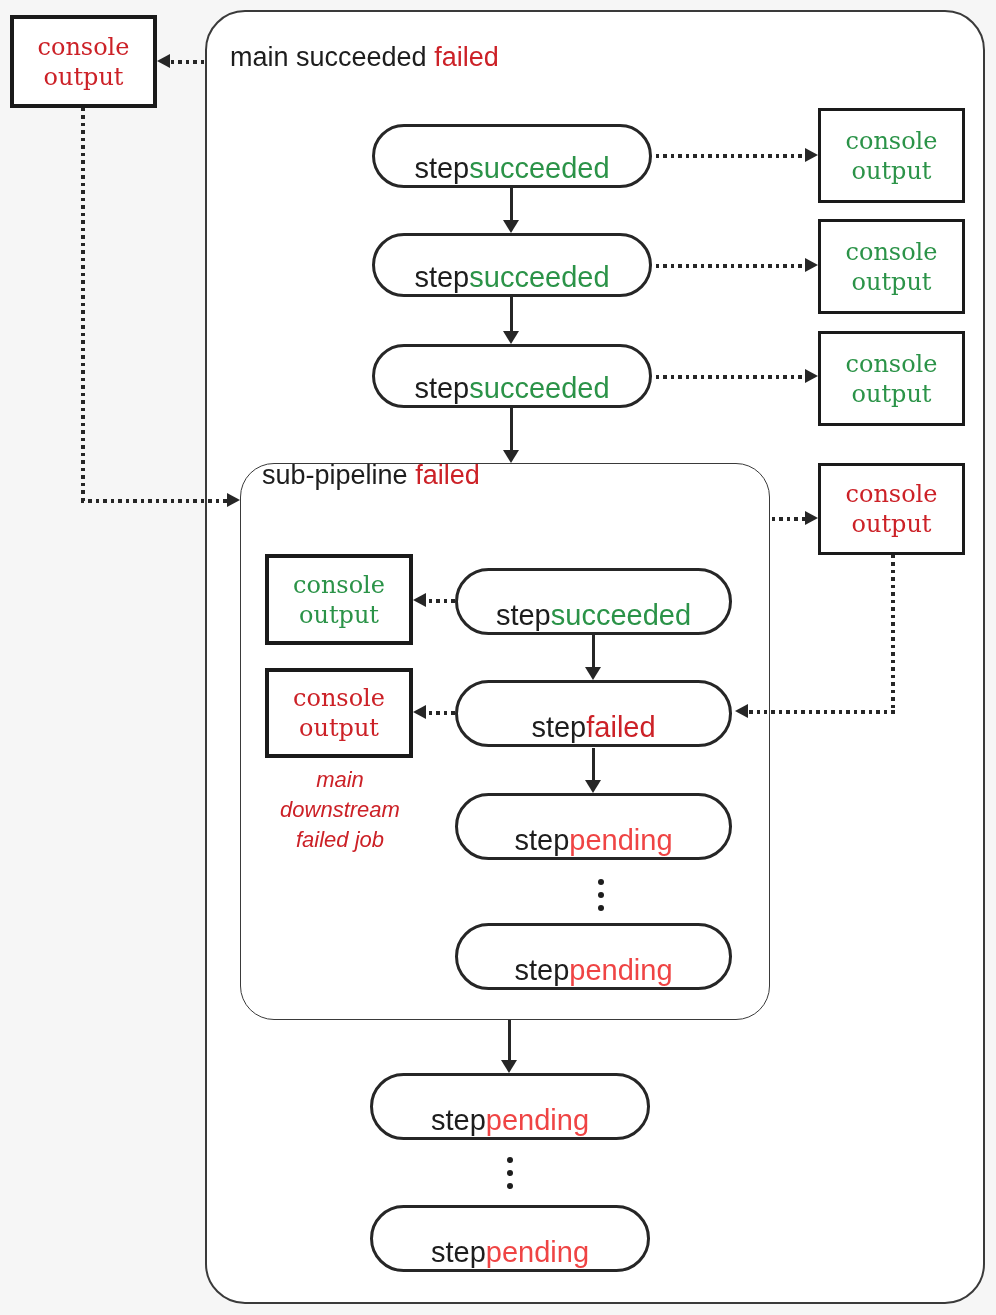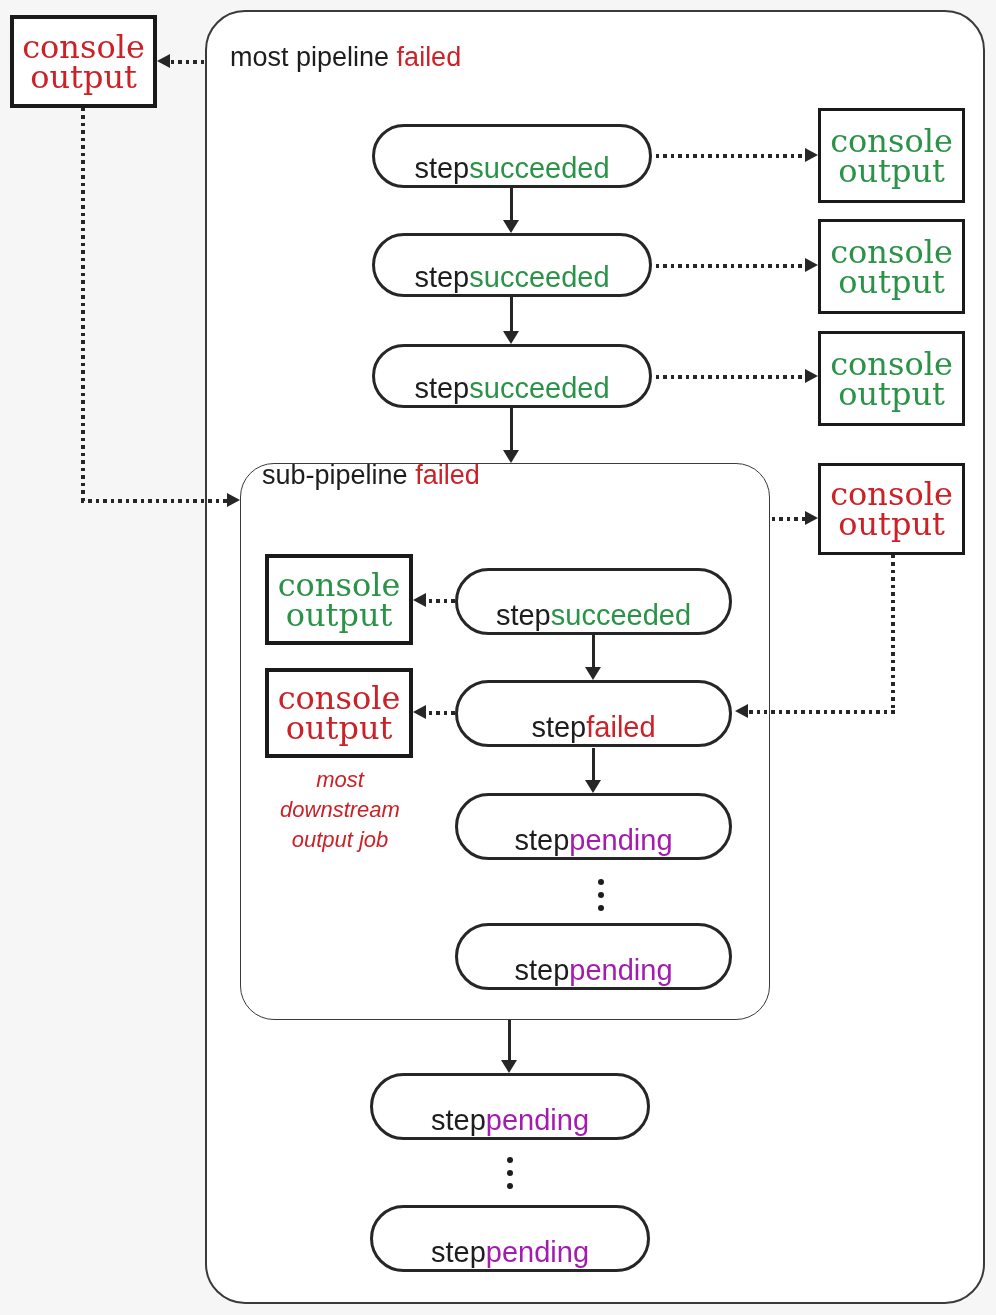--- a/index.html
+++ b/index.html
@@ -12,26 +12,26 @@
 
   
   .ptitle{position:absolute;font-size:27px;color:#1d1d1d;white-space:nowrap;}
   .status-red{color:#cc2127;}
 
   
   .pill{position:absolute;background:#fff;border:3px solid #262626;border-radius:40px;box-sizing:border-box;
         display:flex;align-items:flex-end;justify-content:center;font-size:29px;color:#1d1d1d;white-space:pre;}
   .st-succeeded{color:#2b9348;}
   .st-failed{color:#cc2127;}
-  .st-pending{color:#a21caf;}
+  .st-pending{color:#ef4444;}
 
   
   .cbox{position:absolute;background:#fff;border:4px solid #1a1a1a;box-sizing:border-box;
         display:flex;align-items:center;justify-content:center;text-align:center;
-        font-family:"DejaVu Serif",serif;font-size:32px;line-height:30px;}
+        font-family:"DejaVu Serif",serif;font-size:24px;line-height:30px;}
   .cbox.thin{border-width:3px;}
   .cg{color:#2b9348;}
   .cr{color:#cc2127;}
 
   
   .vline{position:absolute;width:3px;background:#262626;}
   .tri-down{position:absolute;width:0;height:0;border-left:8px solid transparent;border-right:8px solid transparent;border-top:13px solid #262626;}
 
   
   .hdot{position:absolute;height:3.5px;background:repeating-linear-gradient(to right,#262626 0 3.5px,transparent 3.5px 7.5px);}
@@ -47,21 +47,21 @@
 </style>
 </head>
 <body>
 
 <div class="canvas">
 
   <div class="container" style="left:205px;top:10px;width:780px;height:1294px;"></div>
 
   <div class="subcontainer" style="left:240px;top:463px;width:530px;height:557px;"></div>
 
-  <div class="ptitle" style="left:230px;top:42px;"><span>most pipeline</span> <span class="status-red">failed</span></div>
+  <div class="ptitle" style="left:230px;top:42px;"><span>main succeeded</span> <span class="status-red">failed</span></div>
 
   <div class="ptitle" style="left:262px;top:460px;"><span>sub-pipeline</span> <span class="status-red">failed</span></div>
 
   <div class="cbox cr" style="left:10px;top:15px;width:147px;height:93px;">
       <span>console output</span>
     </div>
 
   <div class="pill" style="left:372px;top:124px;width:280px;height:64px;"><span>step</span> <span class="st-succeeded">succeeded</span></div>
   <div class="pill" style="left:372px;top:233px;width:280px;height:64px;"><span>step</span> <span class="st-succeeded">succeeded</span></div>
   <div class="pill" style="left:372px;top:344px;width:280px;height:64px;"><span>step</span> <span class="st-succeeded">succeeded</span></div>
@@ -80,21 +80,21 @@
       <span>console output</span>
     </div>
 
   <div class="cbox cg" style="left:265px;top:554px;width:148px;height:91px;">
       <span>console output</span>
     </div>
   <div class="cbox cr" style="left:265px;top:668px;width:148px;height:90px;">
       <span>console output</span>
     </div>
 
-  <div class="note" style="left:265px;top:765px;width:150px;">most downstream output job</div>
+  <div class="note" style="left:265px;top:765px;width:150px;">main downstream failed job</div>
 
   <div class="pill" style="left:455px;top:568px;width:277px;height:67px;"><span>step</span> <span class="st-succeeded">succeeded</span></div>
   <div class="pill" style="left:455px;top:680px;width:277px;height:67px;"><span>step</span> <span class="st-failed">failed</span></div>
   <div class="pill" style="left:455px;top:793px;width:277px;height:67px;"><span>step</span> <span class="st-pending">pending</span></div>
   <div class="pill" style="left:455px;top:923px;width:277px;height:67px;"><span>step</span> <span class="st-pending">pending</span></div>
 
   <div class="pill" style="left:370px;top:1073px;width:280px;height:67px;"><span>step</span> <span class="st-pending">pending</span></div>
   <div class="pill" style="left:370px;top:1205px;width:280px;height:67px;"><span>step</span> <span class="st-pending">pending</span></div>
 
   <div class="dot" style="left:598px;top:879px;"></div>

